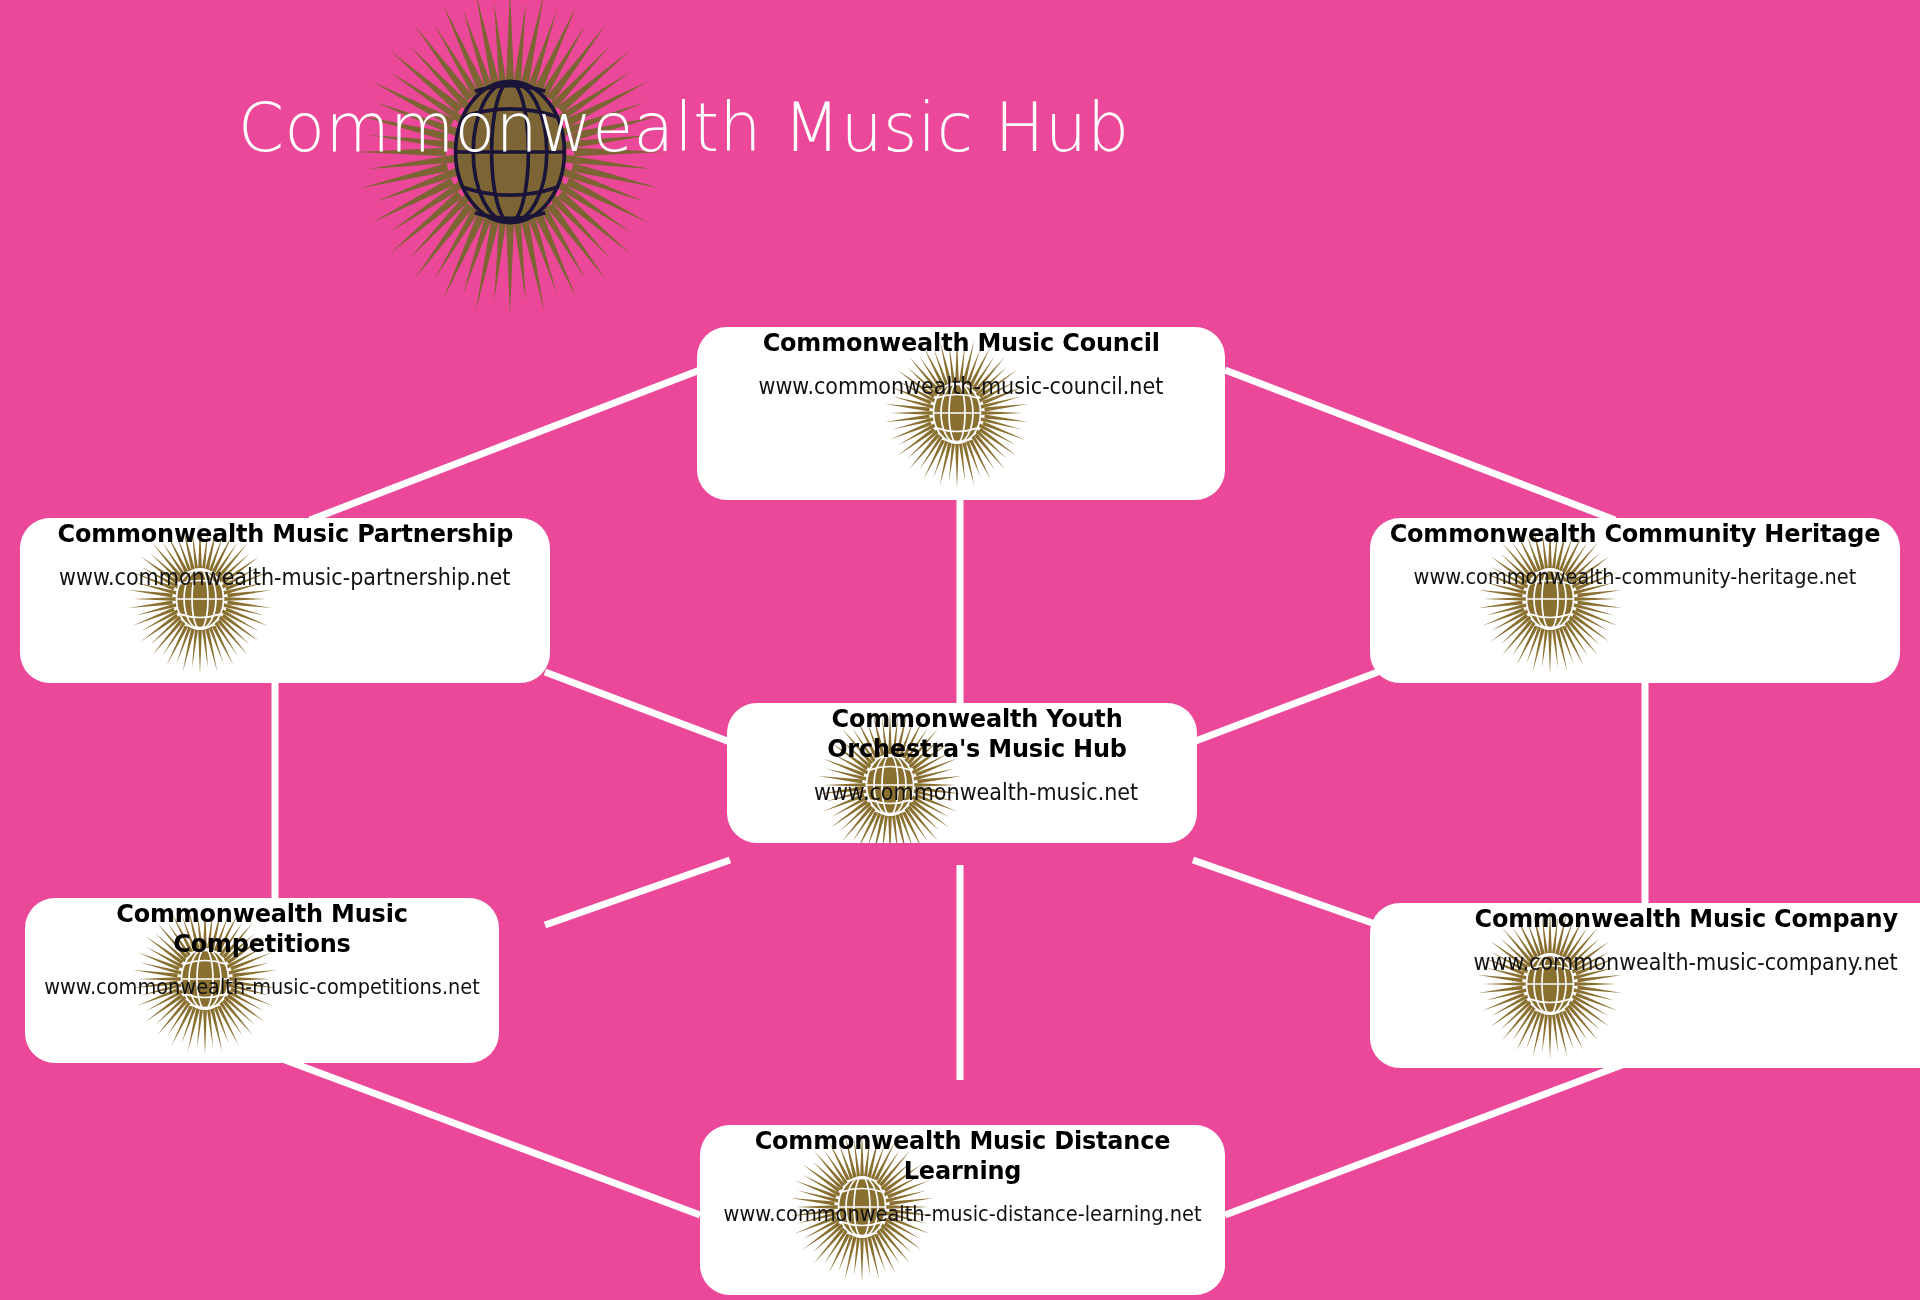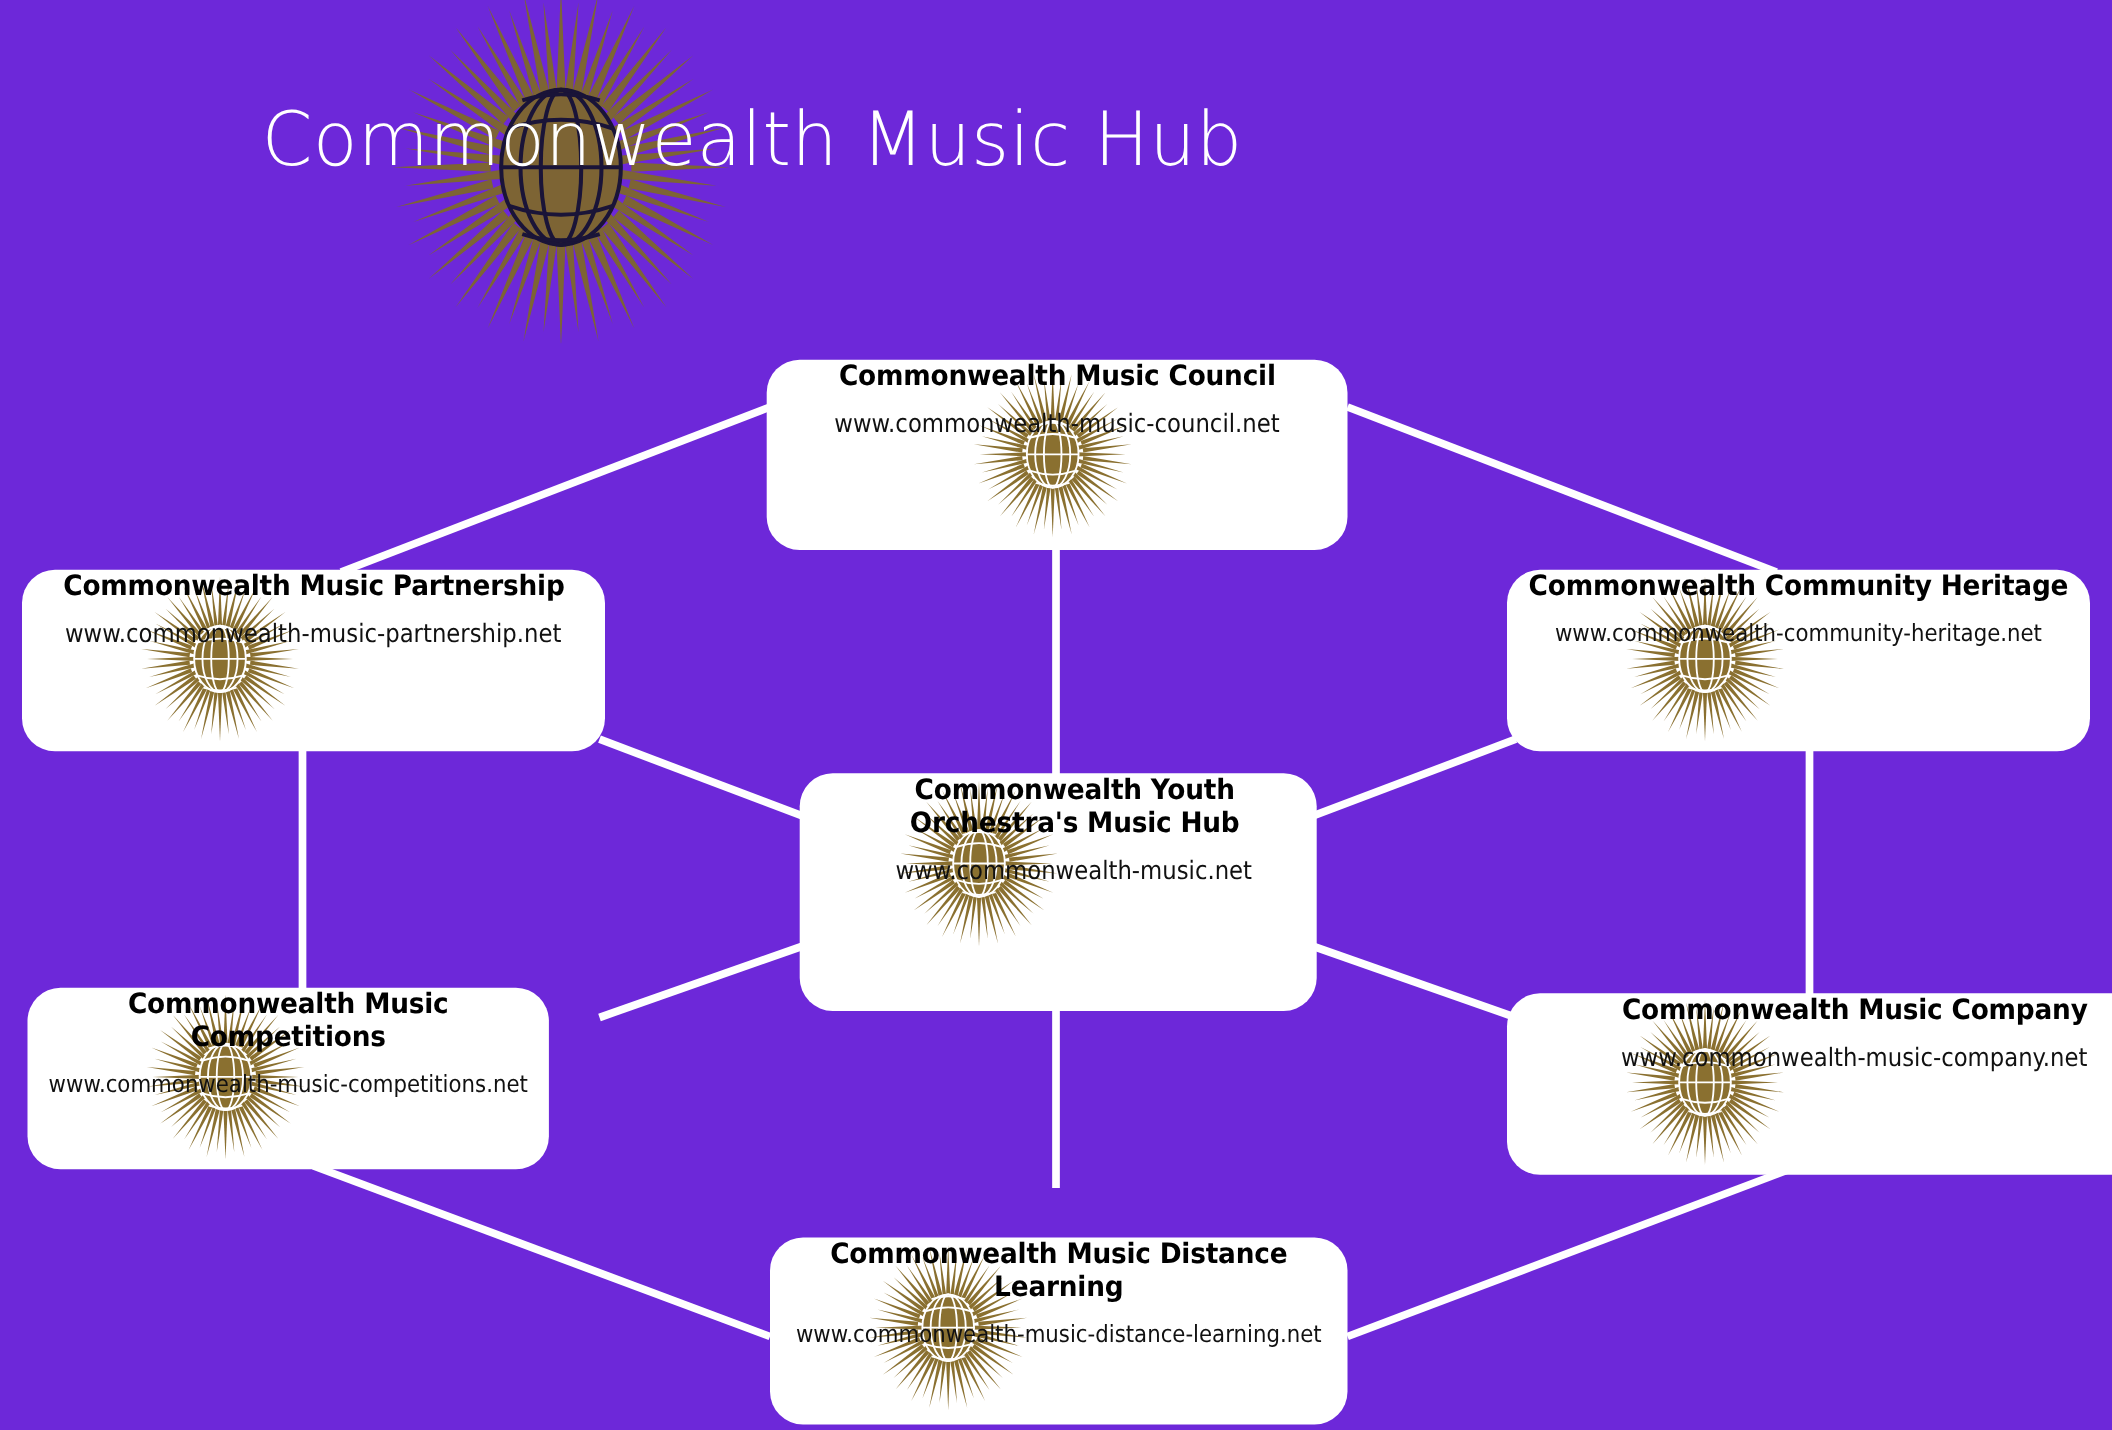--- a/index.html
+++ b/index.html
@@ -4,21 +4,21 @@
 <style>
   html, body {
     margin: 0;
     padding: 0;
     background: #16123a;
   }
   #stage {
     position: relative;
     width: 1920px;
     height: 1300px;
-    background: #6d28d9;
+    background: #ec4899;
     overflow: hidden;
     font-family: "Liberation Sans", sans-serif;
   }
 
   
   #header-logo {
     position: absolute;
     left: 350px;
     top: -8px;
     width: 320px;
@@ -427,21 +427,21 @@
           <path d="M76 118 q24 8 48 0"></path>
           <path d="M82 69 q18 -6 36 0"></path>
           <path d="M82 131 q18 6 36 0"></path>
         </g>
       </svg>
       <div class="node-title">Commonwealth Music Partnership</div>
       <div class="node-url">www.commonwealth-music-partnership.net</div>
     </div>
   </div>
 
-  <div class="node" style="left:727px; top:703px; width:470px; height:216px;padding-left:29px;">
+  <div class="node" style="left:727px; top:703px; width:470px; height:140px;padding-left:29px;">
     <div class="node-inner">
       <svg class="node-logo node-rays" viewBox="0 0 200 200" style="left:50px; top:-2px;">
         <g class="ray-group" fill="#8a7030">
             <path d="M102.30 65.68 L97.70 65.68 L100.00 10.56 Z"></path>
             <path d="M105.42 73.43 L100.85 72.88 L109.52 18.44 Z"></path>
             <path d="M110.13 67.23 L105.66 66.13 L120.58 13.16 Z"></path>
             <path d="M111.37 75.53 L107.07 73.90 L128.01 23.18 Z"></path>
             <path d="M117.37 70.68 L113.30 68.54 L139.97 20.80 Z"></path>
             <path d="M116.66 79.05 L112.88 76.44 L144.88 32.38 Z"></path>
             <path d="M123.60 75.84 L120.16 72.79 L157.03 33.05 Z"></path>

